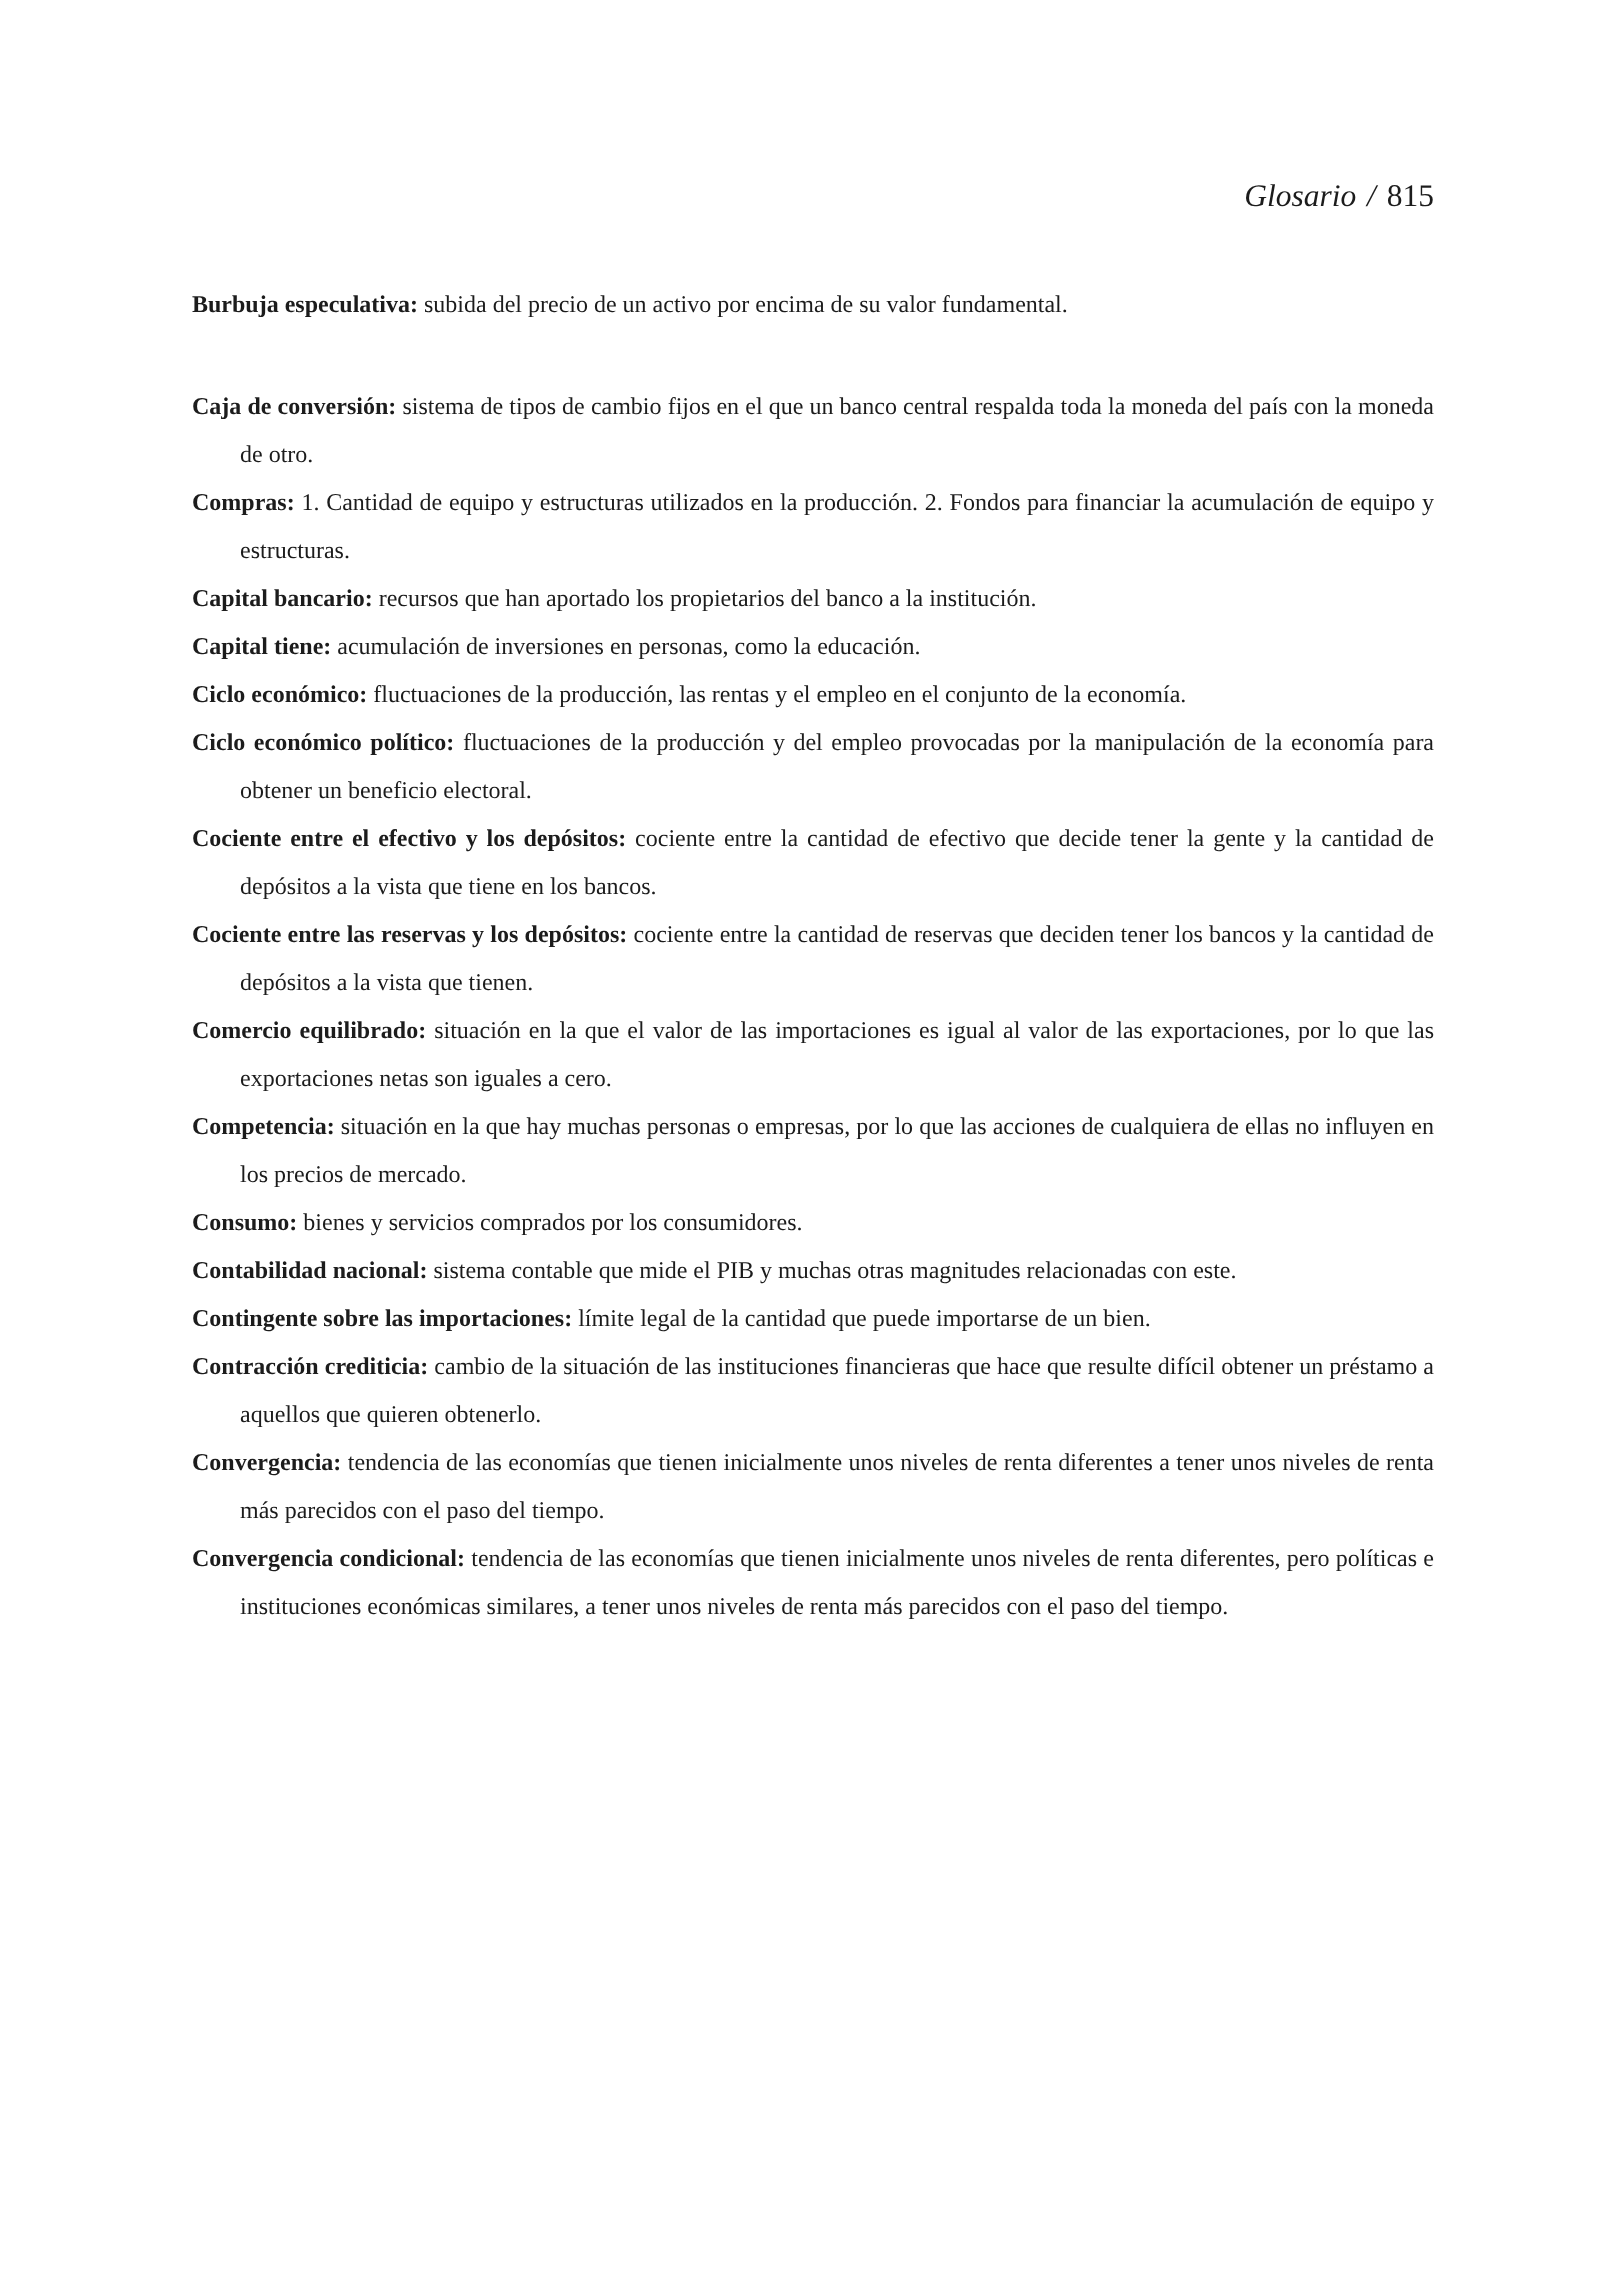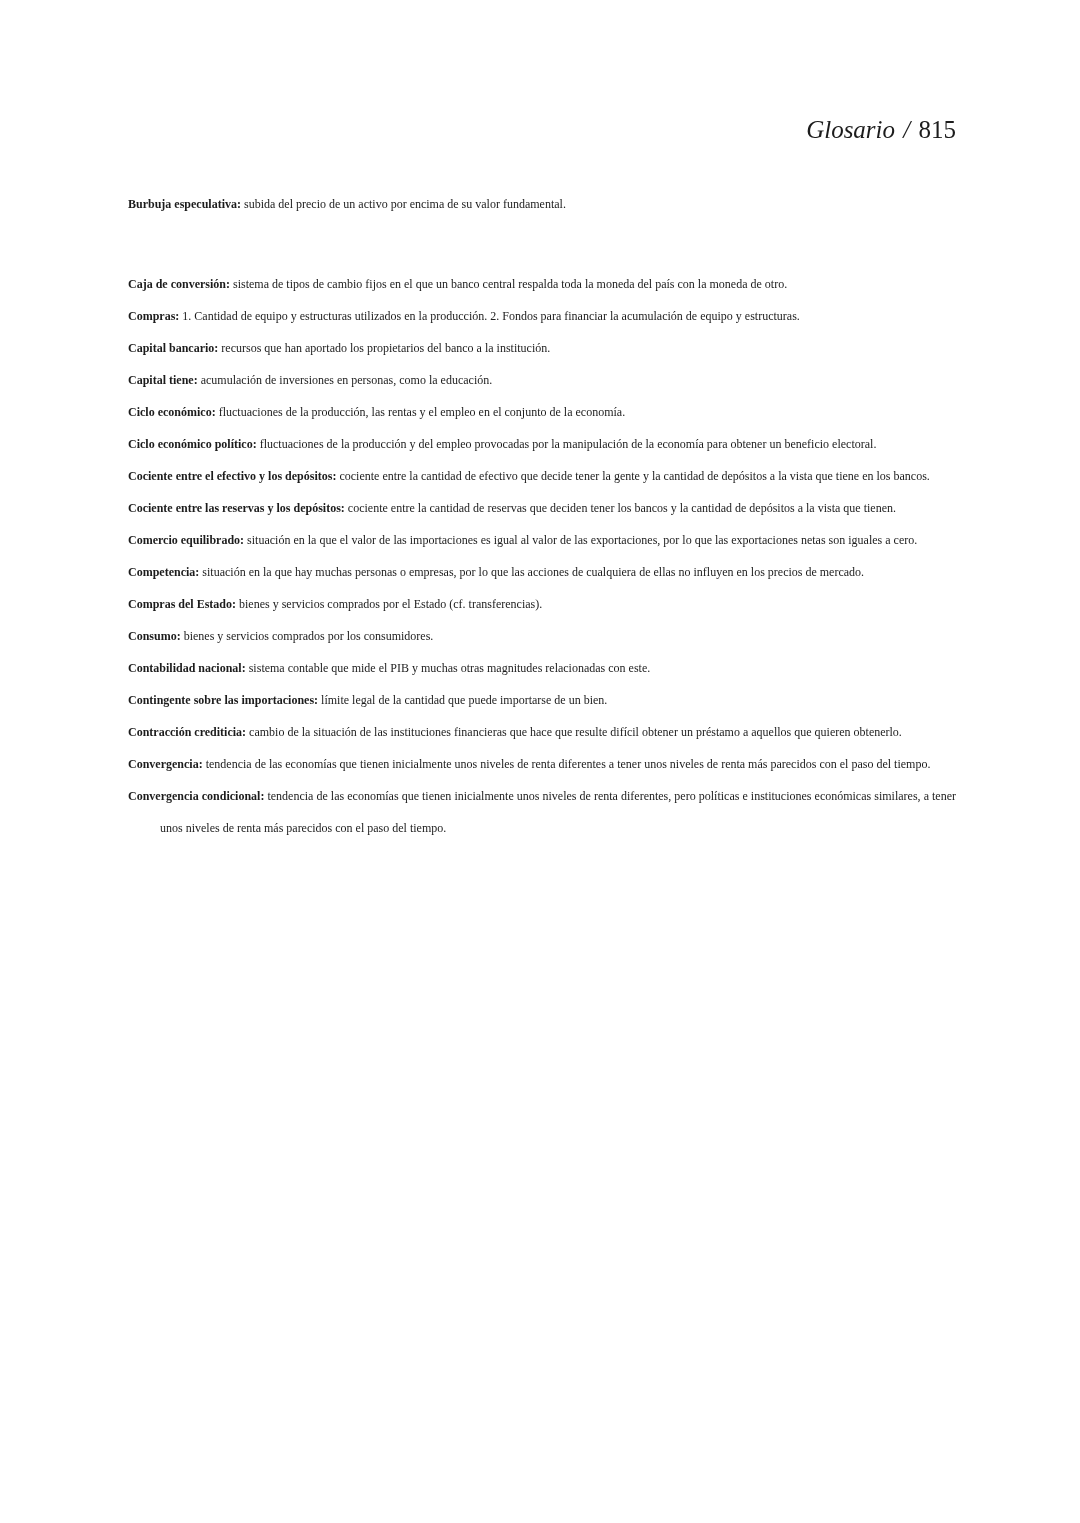--- a/index.html
+++ b/index.html
@@ -16,44 +16,44 @@
     color: #1c1c1c;
   }
   .page {
     position: absolute;
     left: 128px;
     top: 118px;
     width: 828px;
   }
   .running-head {
     text-align: right;
-    font-size: 25px;
+    font-size: 21px;
     line-height: 24px;
     margin: 0 0 46px 0;
     color: #1c1c1c;
   }
   .running-head .rh-title {
     font-style: italic;
   }
   .running-head .rh-sep {
     font-style: italic;
     padding: 0 2px;
   }
   .entries {
-    font-size: 12px;
+    font-size: 16px;
     line-height: 32px;
     text-align: justify;
   }
   .entry {
     margin: 0;
     padding-left: 32px;
     text-indent: -32px;
   }
   .entry.section-gap {
-    margin-top: 48px;
+    margin-top: 36px;
   }
   .term {
     font-weight: bold;
   }
 </style>
 </head>
 <body>
 
 <div class="page">
 
@@ -87,22 +87,20 @@
 
     <p class="entry"><span class="term">Cociente entre las reservas y los depósitos</span><span class="term">:</span>
       <span>cociente entre la cantidad de reservas que deciden tener los bancos y la cantidad de depósitos a la vista que tienen.</span></p>
 
     <p class="entry"><span class="term">Comercio equilibrado</span><span class="term">:</span>
       <span>situación en la que el valor de las importaciones es igual al valor de las exportaciones, por lo que las exportaciones netas son iguales a cero.</span></p>
 
     <p class="entry"><span class="term">Competencia</span><span class="term">:</span>
       <span>situación en la que hay muchas personas o empresas, por lo que las acciones de cualquiera de ellas no influyen en los precios de mercado.</span></p>
 
-    <p class="entry"><span class="term">Compras del Estado</span><span class="term">:</span>
-      <span>bienes y servicios comprados por el Estado (cf. transferencias).</span></p>
 
     <p class="entry"><span class="term">Consumo</span><span class="term">:</span>
       <span>bienes y servicios comprados por los consumidores.</span></p>
 
     <p class="entry"><span class="term">Contabilidad nacional</span><span class="term">:</span>
       <span>sistema contable que mide el PIB y muchas otras magnitudes relacionadas con este.</span></p>
 
     <p class="entry"><span class="term">Contingente sobre las importaciones</span><span class="term">:</span>
       <span>límite legal de la cantidad que puede importarse de un bien.</span></p>
 

